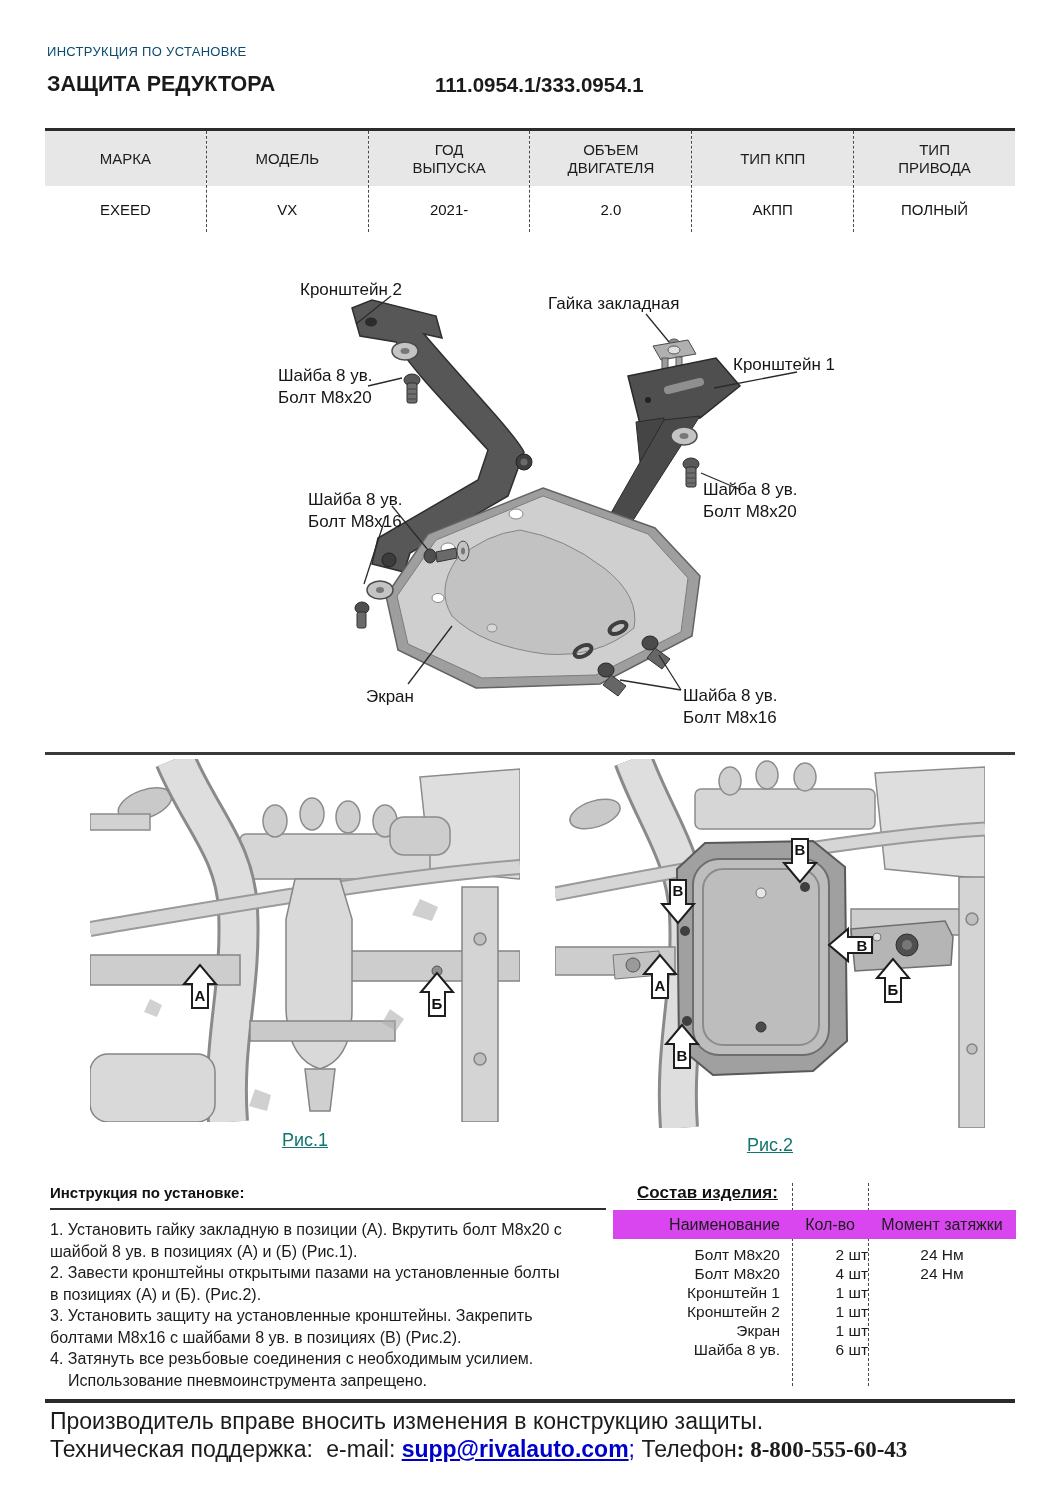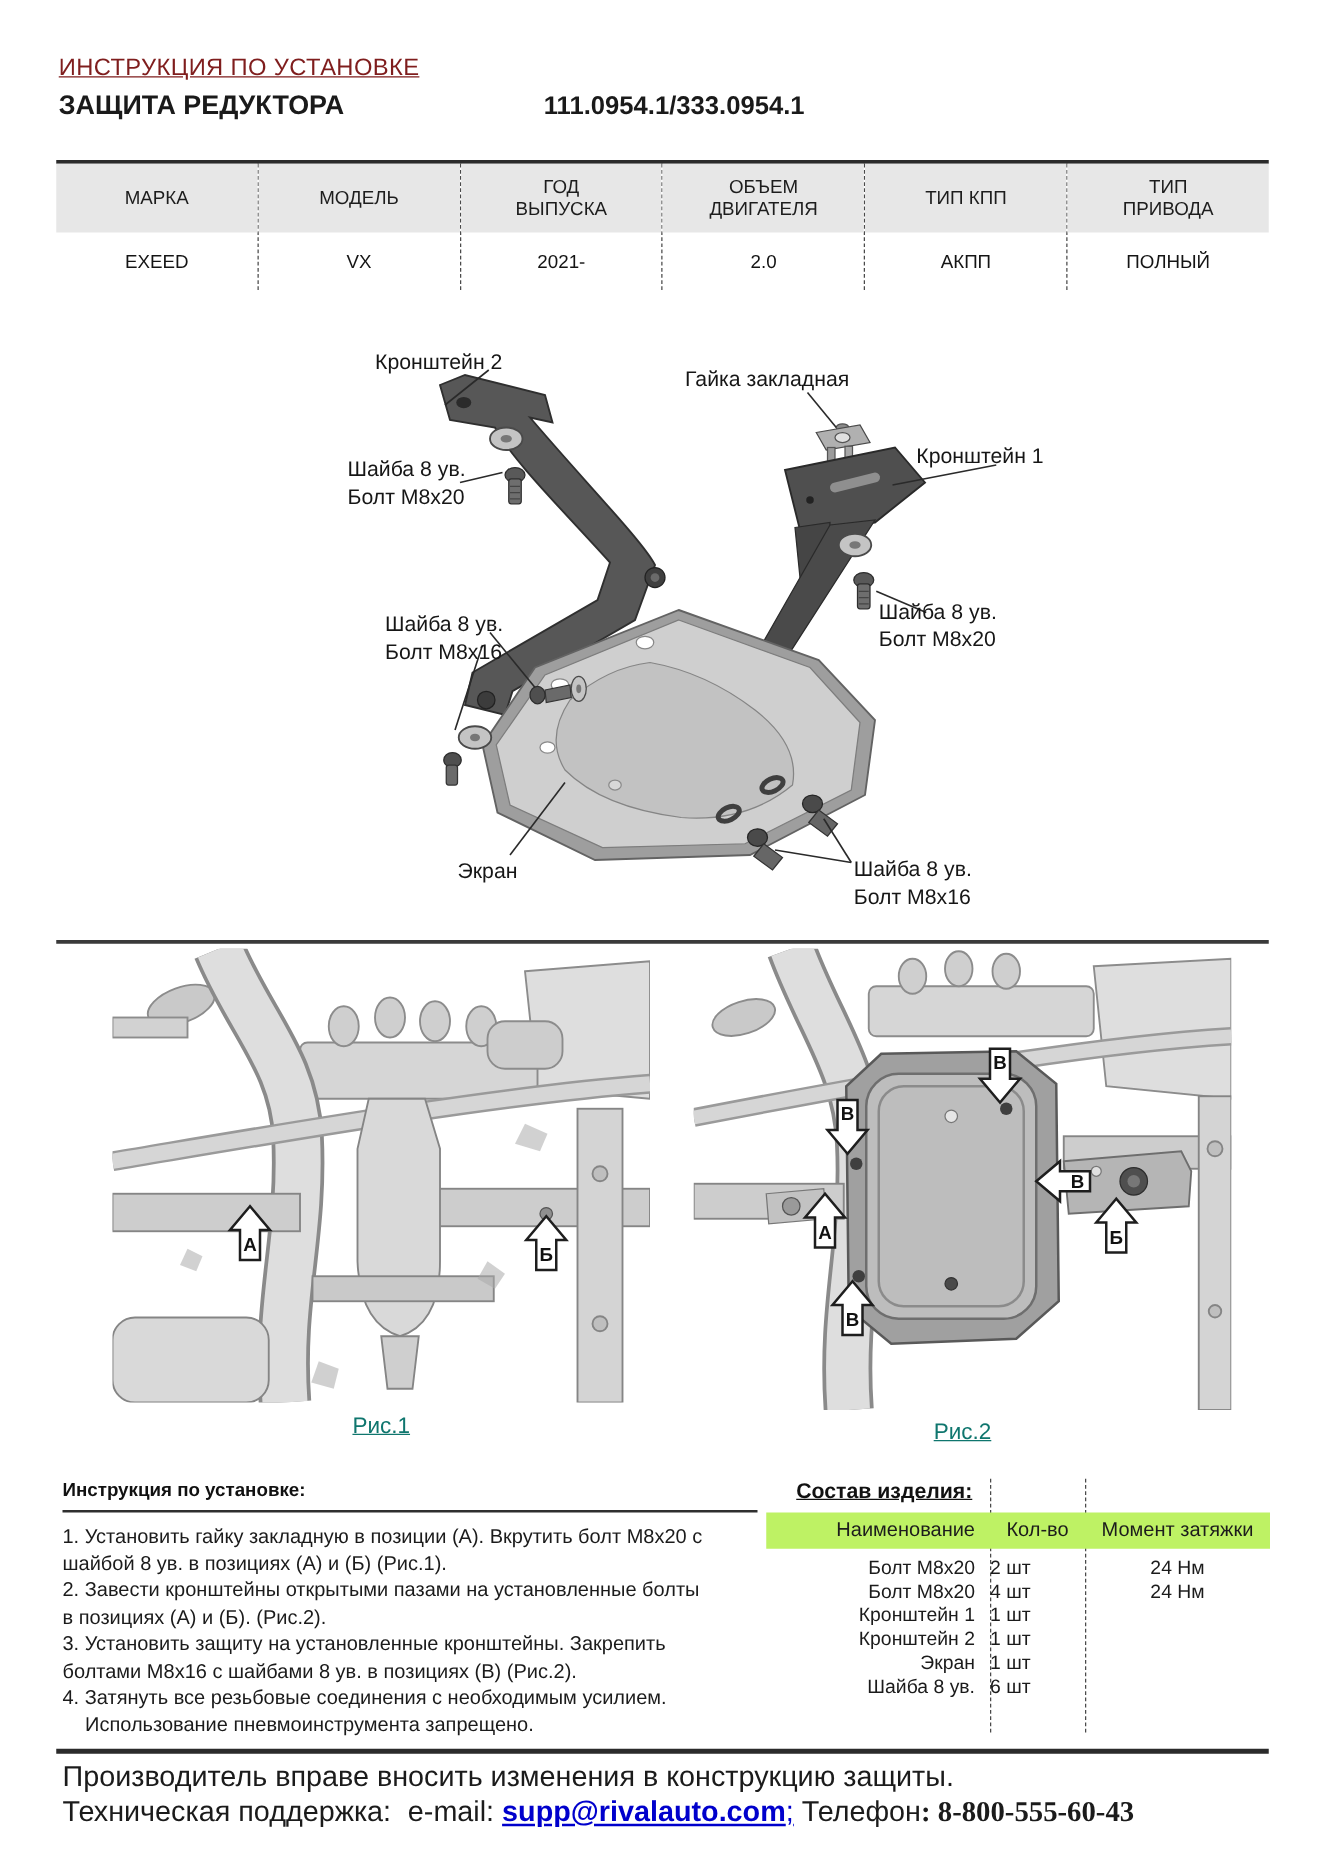--- a/index.html
+++ b/index.html
@@ -1,19 +1,19 @@
 <!DOCTYPE html>
 <html><head>
 <meta charset="utf-8">
 <style>
   html,body{margin:0;padding:0;background:#fff;}
   .page{position:relative;width:1061px;height:1500px;background:#fff;overflow:hidden;
         font-family:"Liberation Sans",sans-serif;color:#1c1c1c;}
   
-  .hdr-line1{position:absolute;left:47px;top:44px;font-size:19px;letter-spacing:.3px;color:#7f1d1d;text-decoration:underline;}
+  .hdr-line1{position:absolute;left:47px;top:44px;font-size:13px;letter-spacing:.3px;color:#0c4a6e;}
   .hdr-line2{position:absolute;left:47px;top:72px;font-size:21.5px;font-weight:bold;color:#1a1a1a;}
   .hdr-part{position:absolute;left:435px;top:73px;font-size:20.5px;font-weight:bold;color:#1a1a1a;}
   
   .vtable{position:absolute;left:45px;top:128px;width:970px;border-top:3px solid #2b2b2b;display:flex;}
   .vcol{flex:1 1 0;display:flex;flex-direction:column;}
   .vcol.sep{border-right:1px dashed #4a4a4a;}
   .vh{height:55px;background:#e7e7e7;display:flex;align-items:center;justify-content:center;
       text-align:center;font-size:15px;white-space:pre-line;line-height:18px;color:#1d1d1d;}
   .vv{height:46px;display:flex;align-items:center;justify-content:center;font-size:15px;color:#141414;}
   
@@ -29,27 +29,27 @@
   .instructions{position:absolute;left:50px;top:1184px;width:556px;}
   .instr-title{font-size:15px;font-weight:bold;color:#111;}
   .instr-rule{margin-top:7px;border-top:2px solid #2f2f2f;height:0;}
   .instr-lines{margin-top:9px;font-size:16px;line-height:21.5px;color:#1b1b1b;}
   .instr-lines .indent{padding-left:18px;}
   
   .parts{position:absolute;left:613px;top:1183px;width:403px;height:203px;}
   .parts-title{margin-left:24px;font-size:17px;font-weight:bold;color:#111;text-decoration:underline;}
   .pdash{position:absolute;top:0;height:203px;border-left:1px dashed #4a4a4a;width:0;}
   .pdash.d1{left:179px;} .pdash.d2{left:255px;}
-  .phead{position:absolute;left:0;top:27px;width:403px;height:29px;background:#bef264;display:flex;align-items:center;}
+  .phead{position:absolute;left:0;top:27px;width:403px;height:29px;background:#d946ef;display:flex;align-items:center;}
   .phead .c1{width:179px;text-align:right;padding-right:12px;box-sizing:border-box;font-size:16px;}
   .phead .c2{width:76px;text-align:center;font-size:16px;}
   .phead .c3{flex:1;text-align:center;font-size:16px;}
   .prow{position:absolute;left:0;width:403px;height:19px;display:flex;align-items:center;font-size:15.5px;color:#1b1b1b;}
   .prow .c1{width:179px;text-align:right;padding-right:12px;box-sizing:border-box;}
-  .prow .c2{width:76px;text-align:left;}
+  .prow .c2{width:76px;text-align:right;}
   .prow .c3{flex:1;text-align:center;}
   
   .footer{position:absolute;left:50px;top:1407px;font-size:23px;line-height:28px;color:#1b1b1b;}
   .email{color:#0000cc;font-weight:bold;text-decoration:underline;}
   .semi{color:#0000cc;text-decoration:underline;}
   .bold{font-weight:bold;font-family:Liberation Serif, serif;}
   .sp{display:inline-block;width:7px;}
   svg text.marker{font-family:"Liberation Sans",sans-serif;font-weight:bold;fill:#111;}
 </style>
 </head>

